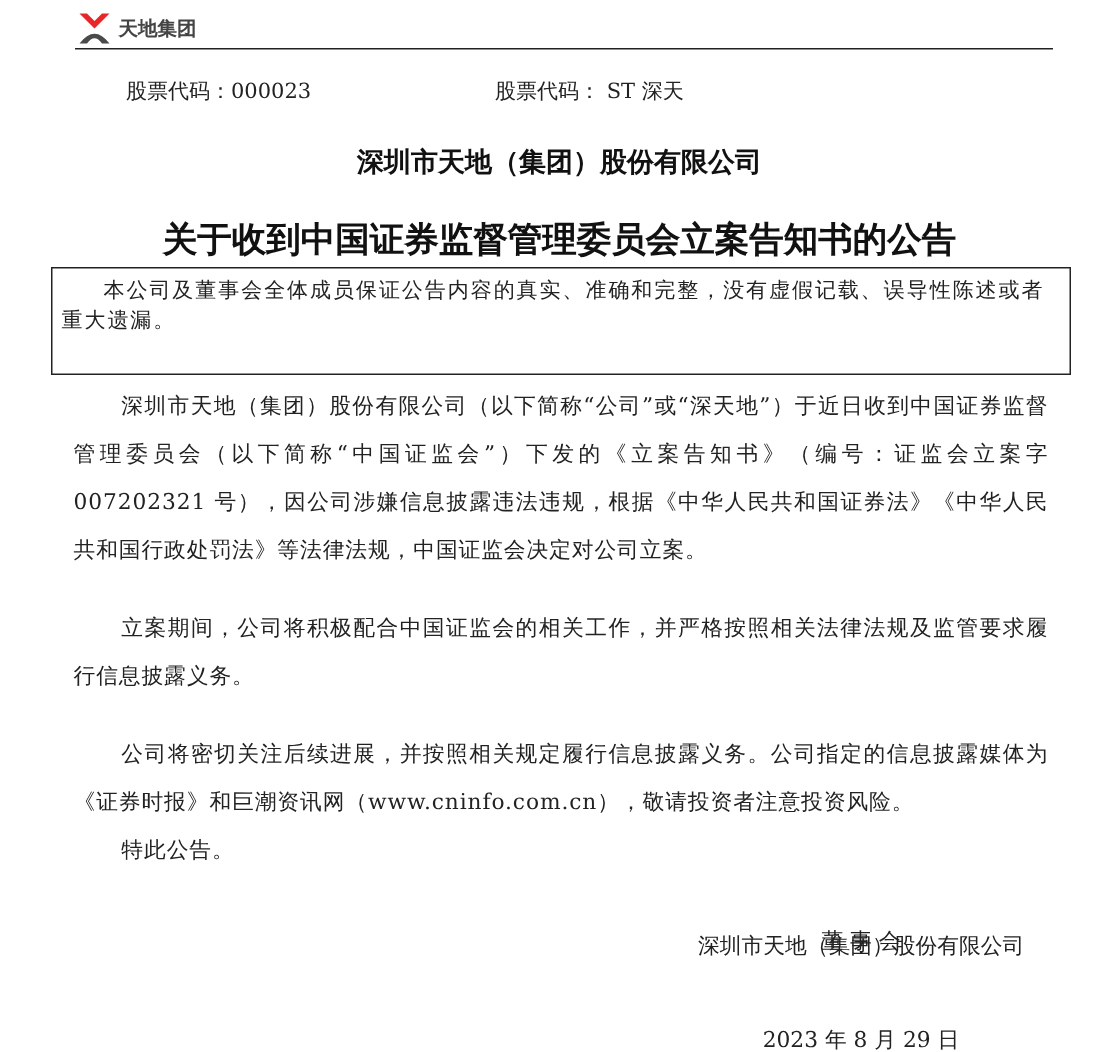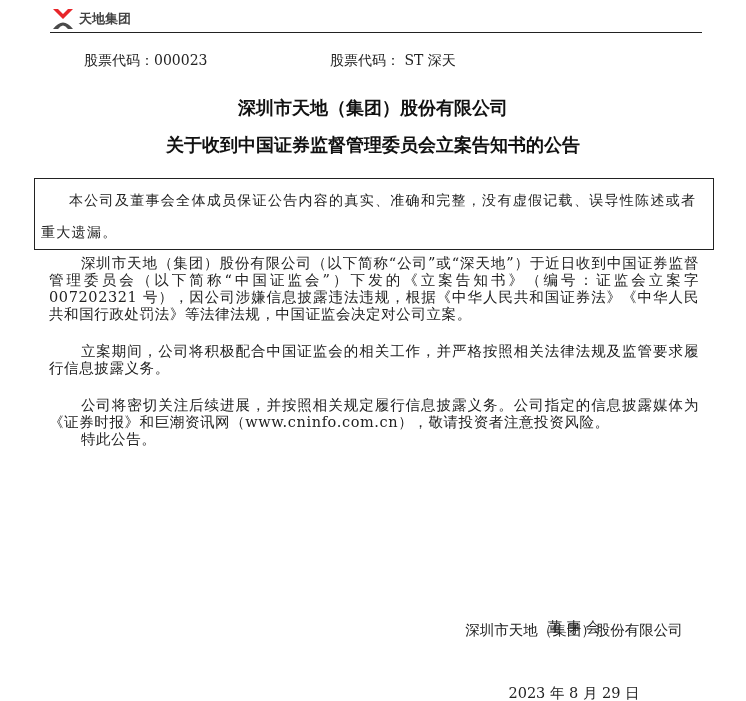--- a/index.html
+++ b/index.html
@@ -22,31 +22,31 @@
     position: absolute; top: 52px; left: 52px; width: 640px; height: 20px;
     font-size: 14px; color: #222;
   }
   .meta-row span { position: absolute; top: 0; white-space: nowrap; margin-left: 32px; }
   .title1, .title2 {
     position: absolute; left: 0; width: 746px; text-align: center;
     font-family: "DejaVu Sans", "Liberation Sans", sans-serif; font-weight: bold;
     color: #111;
   }
   .title1 { top: 96px; font-size: 18px; }
-  .title2 { top: 133px; font-size: 18px; }
+  .title2 { top: 144px; font-size: 23px; }
   .notice-box {
     position: absolute; left: 34px; top: 178px; width: 680px; height: 72px;
     border: 1.2px solid #222; box-sizing: border-box;
-    padding: 5px 6px 0 6px; font-size: 14px; line-height: 32px; letter-spacing: 1.3px;
+    padding: 5px 6px 0 6px; font-size: 14px; line-height: 20px; letter-spacing: 1.3px;
     color: #222;
   }
   .indent { text-indent: 2em; }
   .body {
     position: absolute; left: 49px; top: 255px; width: 650px;
-    font-size: 14.5px; line-height: 17px; color: #222; letter-spacing: 0.6px;
+    font-size: 14.5px; line-height: 32px; color: #222; letter-spacing: 0.6px;
   }
   .body p { margin: 0; text-indent: 2.2em; text-align: justify; }
   .body p.gap { margin-top: 20px; }
   .body p.gap2 { }
   .sign {
     position: absolute; right: 52px; width: 240px; text-align: center;
     font-size: 14.5px; color: #222; white-space: nowrap;
   }
 </style>
 </head>

